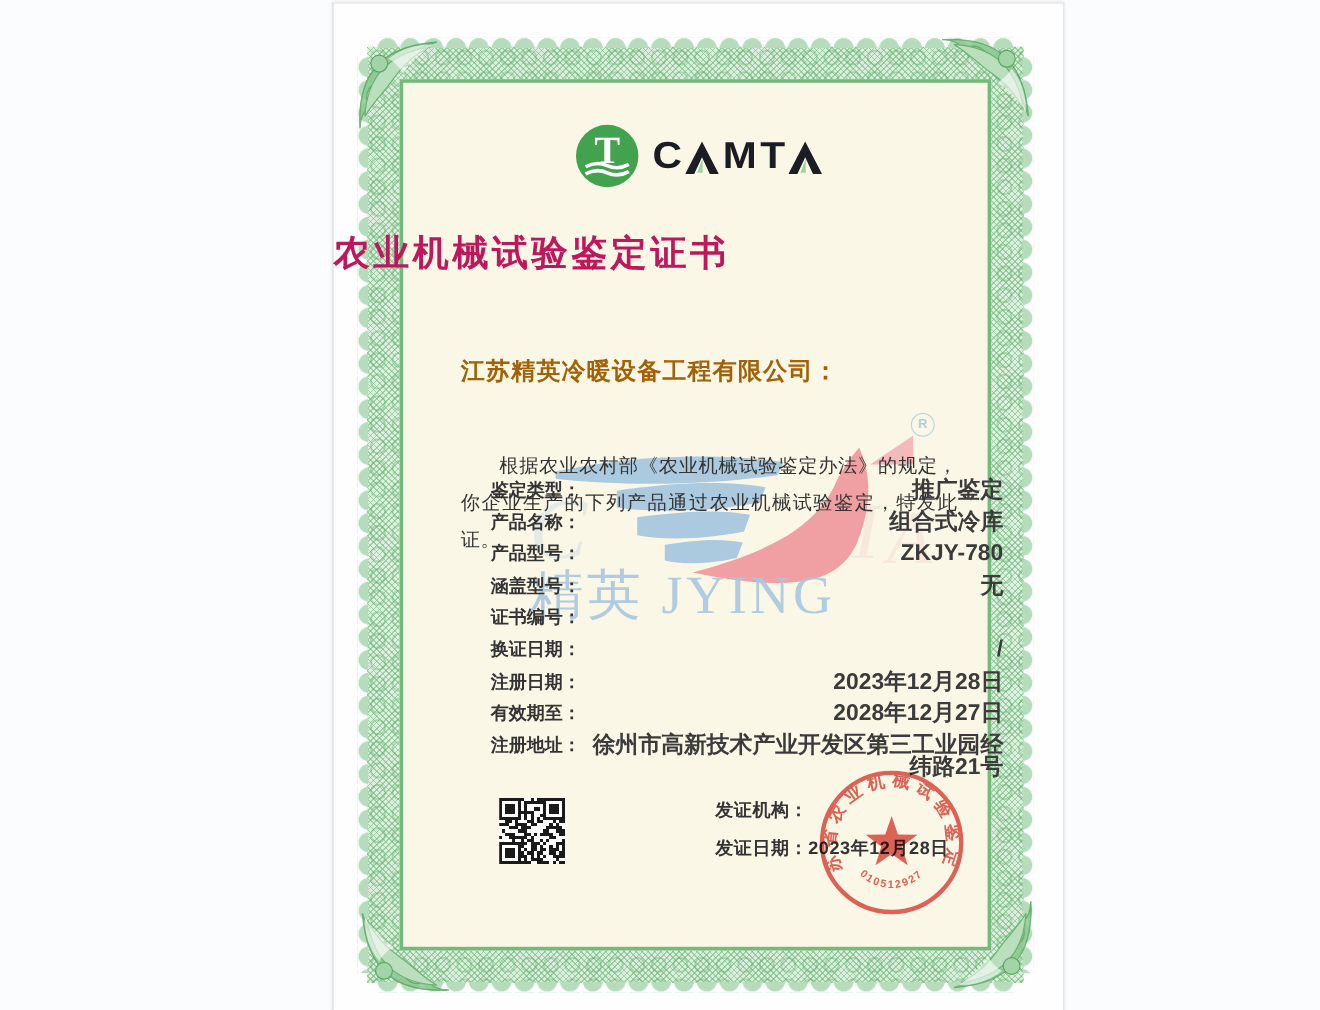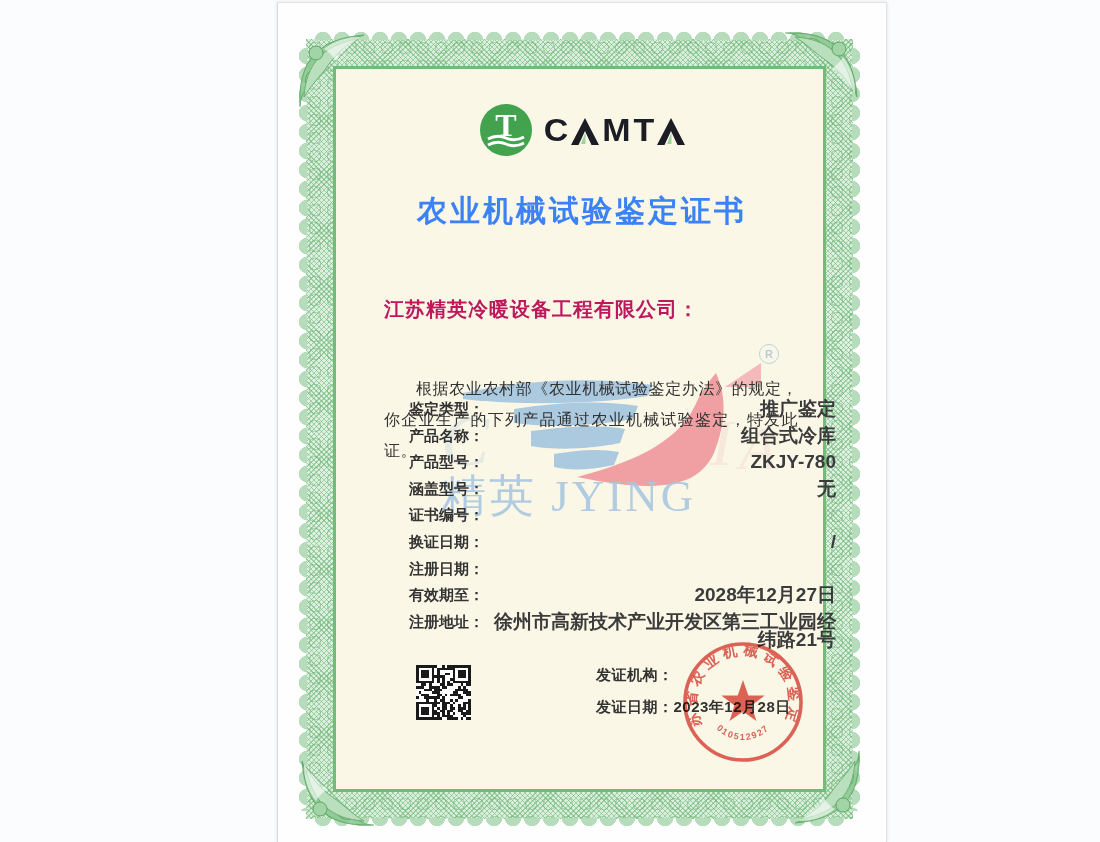--- a/index.html
+++ b/index.html
@@ -53,27 +53,27 @@
   .logo{position:absolute;left:0;right:0;top:100px;display:flex;justify-content:center;align-items:center;gap:11px;}
   .logo-circle{width:54px;height:54px;}
   .wordmark{display:flex;align-items:flex-end;gap:3px;}
   .wm-letter{
     font-size:34px;line-height:30px;font-weight:900;color:#1c1c24;
     font-family:"Liberation Sans","DejaVu Sans",sans-serif;letter-spacing:0;
     transform:scaleY(.92);
   }
   .wm-a{width:28px;height:28px;display:block;}
   .title{
-    position:absolute;left:0;right:0;top:188px;text-align:center;
+    position:absolute;left:0;right:0;top:188px;
     font-family:"Liberation Serif","DejaVu Serif",serif;
-    font-size:30px;font-weight:700;color:#3b82f6;letter-spacing:3px;
+    font-size:30px;font-weight:700;color:#be185d;letter-spacing:3px;
   }
   .company{
     position:absolute;left:106px;top:293px;
-    font-size:20px;font-weight:700;color:#be185d;letter-spacing:1px;
+    font-size:20px;font-weight:700;color:#a16207;letter-spacing:1px;
   }
   .body-par{
     position:absolute;left:106px;top:326px;width:414px;
     font-size:16px;line-height:31px;color:#333;
     text-indent:2em;text-align:justify;letter-spacing:.5px;margin-top:44px;
   }
   .fields{position:absolute;left:126px;top:397px;width:440px;}
   .field-row{display:flex;margin-bottom:8.6px;text-align:right;}
   .f-label{flex:none;width:80px;font-size:15px;line-height:18px;font-weight:700;color:#333;}
   .f-value{flex:none;width:352px;font-size:19px;line-height:18px;font-weight:600;color:#3b3b3b;}
@@ -213,20 +213,21 @@
       </div>
       <div class="field-row">
         <span class="f-label">证书编号：</span>
       </div>
       <div class="field-row">
         <span class="f-label">换证日期：</span>
         <span class="f-value">/</span>
       </div>
       <div class="field-row">
         <span class="f-label">注册日期：</span>
+        <span class="f-value">2023年12月28日</span>
       </div>
       <div class="field-row">
         <span class="f-label">有效期至：</span>
         <span class="f-value">2028年12月27日</span>
       </div>
       <div class="field-row">
         <span class="f-label">注册地址：</span>
         <span class="f-value">徐州市高新技术产业开发区第三工业园经纬路21号</span>
       </div>
     </div>

